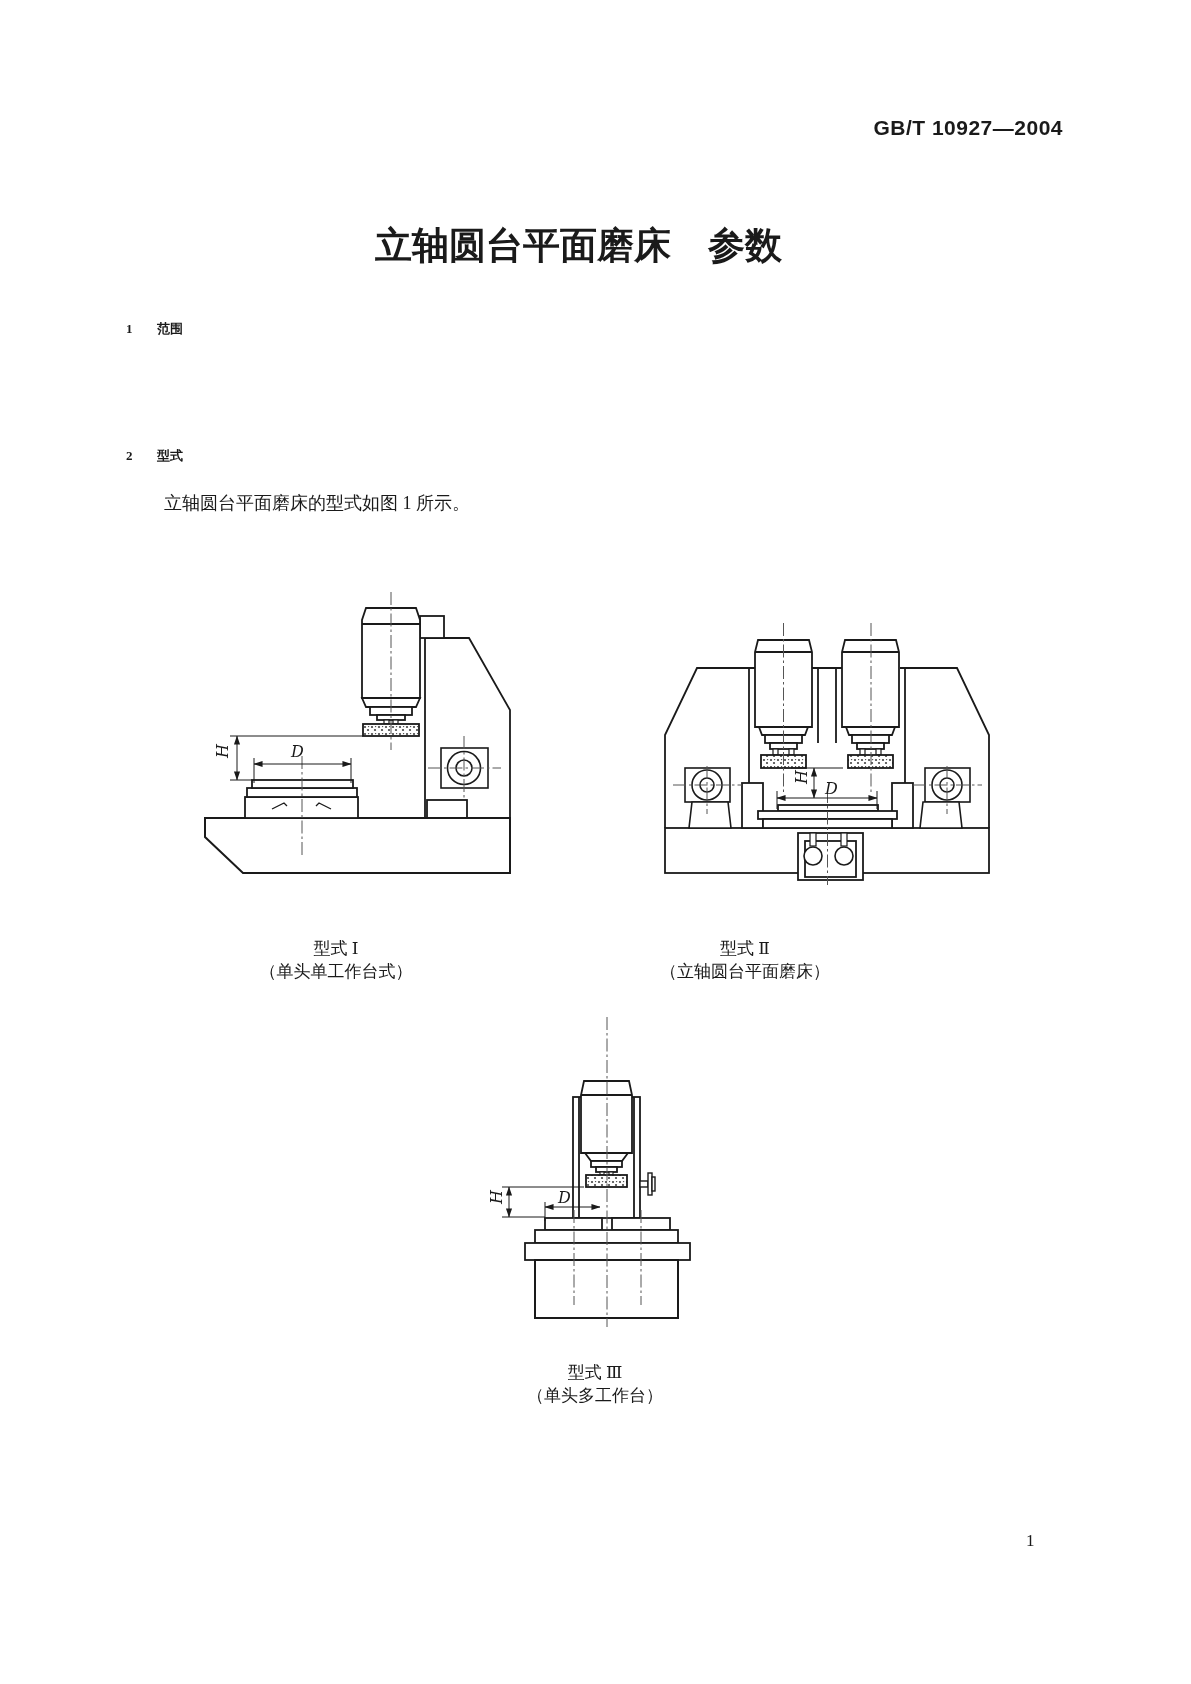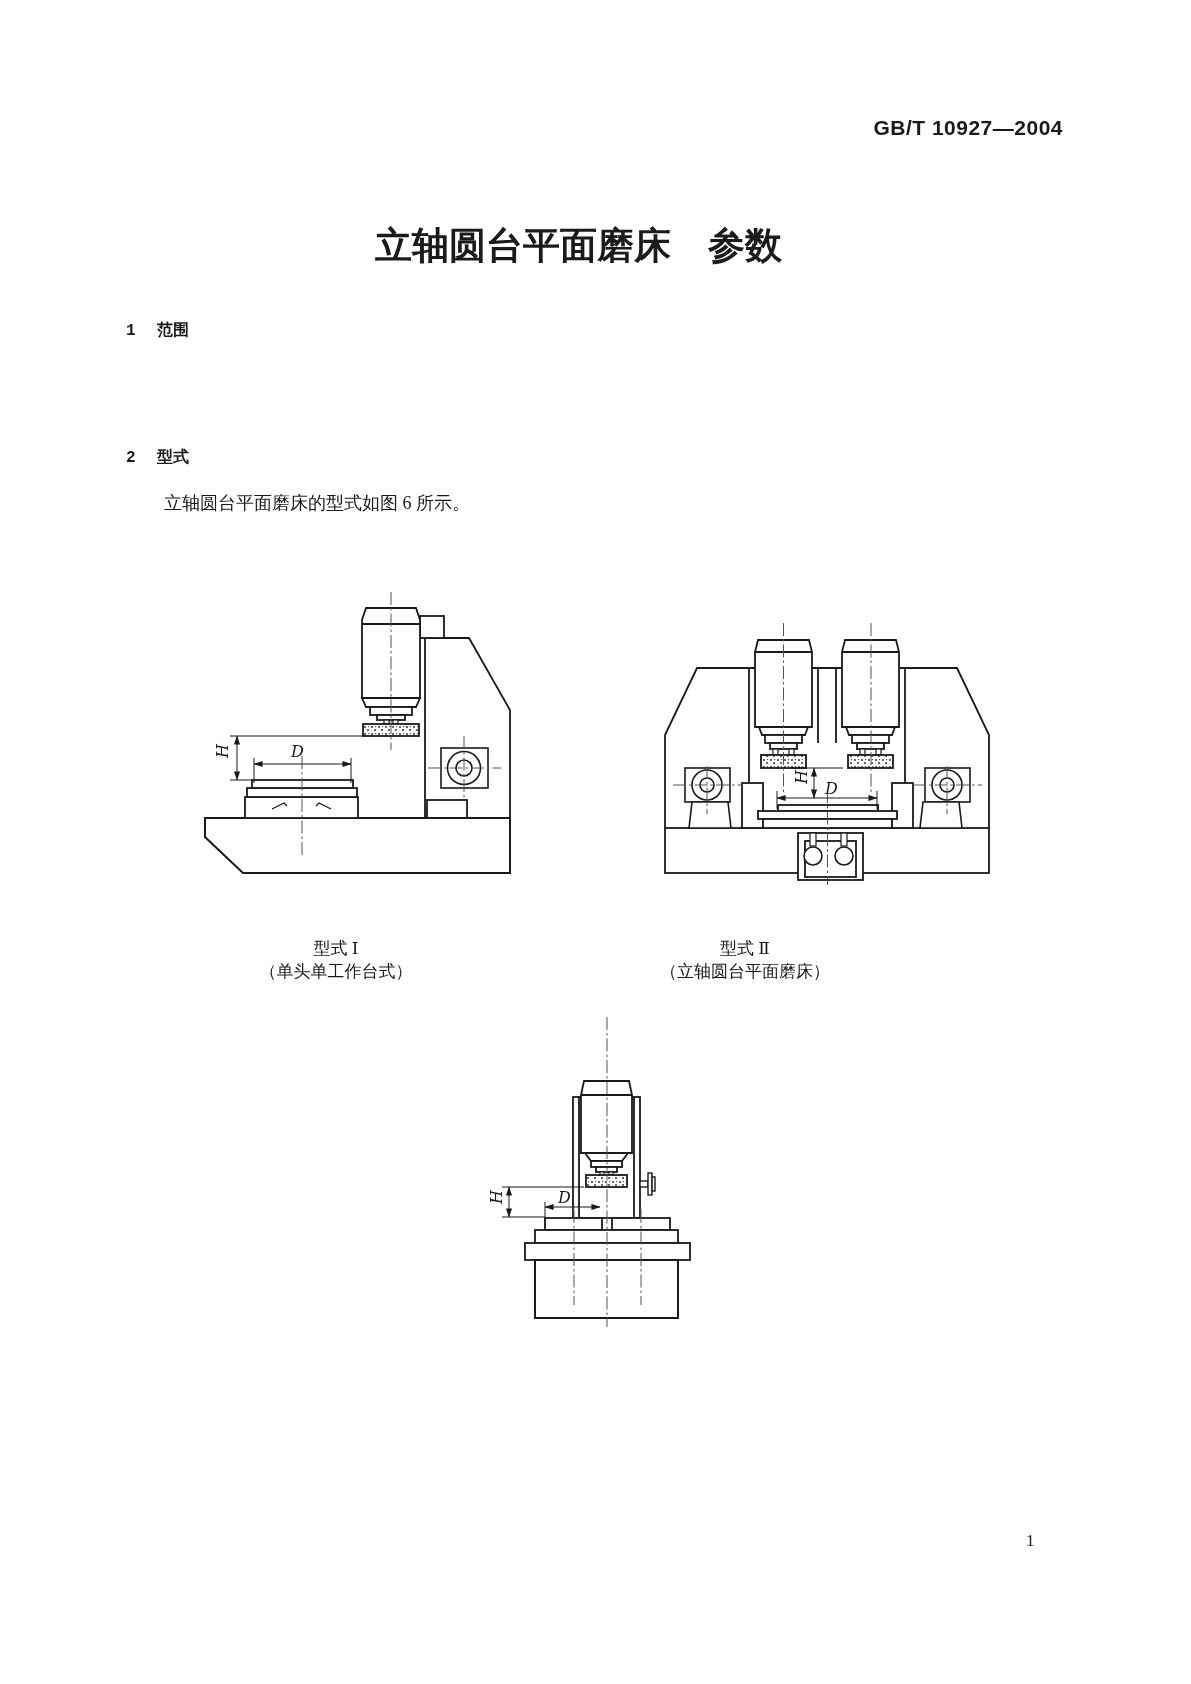--- a/index.html
+++ b/index.html
@@ -18,22 +18,22 @@
     top:116px;right:136px;
     font-family:"Liberation Sans","DejaVu Sans",sans-serif;
     font-weight:bold;font-size:21px;letter-spacing:0.5px;
   }
   .doc-title{
     top:221px;left:0;width:1157px;text-align:center;
     font-family:"Liberation Sans","DejaVu Sans",sans-serif;
     font-weight:bold;font-size:37px;margin:0;
   }
   .sec-head{
-    font-family:Liberation Mono, monospace;
-    font-weight:bold;font-size:16px;
+    font-family:Liberation Serif, serif;
+    font-weight:bold;font-size:13px;
   }
   .sec-head .sec-num{display:inline-block;min-width:31px;}
   .para{font-size:18px;line-height:24px;}
   .type-caption{width:280px;text-align:center;font-size:17px;}
   .type-caption .sub{margin-top:0;font-size:17px;}
   .fig-caption{
     top:1444px;left:0;width:1191px;text-align:center;
     font-family:"Liberation Sans","DejaVu Sans",sans-serif;
     font-weight:bold;font-size:21px;letter-spacing:1px;
   }
@@ -53,21 +53,21 @@
 
   <h1 class="abs doc-title">立轴圆台平面磨床　参数</h1>
 
   <div class="abs sec-head" style="left:126px;top:320px;">
     <span class="sec-num">1</span><span>范围</span>
   </div>
 
   <div class="abs sec-head" style="left:126px;top:447px;">
     <span class="sec-num">2</span><span>型式</span>
   </div>
-  <div class="abs para" style="left:164px;top:491px;">立轴圆台平面磨床的型式如图 6 所示。</div>
+  <div class="abs para" style="left:164px;top:491px;">立轴圆台平面磨床的型式如图 1 所示。</div>
 
   <svg class="abs" style="left:160px;top:550px;" width="400" height="330" viewBox="0 0 400 330">
     <defs>
       <pattern id="grit" width="7" height="7" patternUnits="userSpaceOnUse">
         <rect width="7" height="7" fill="#ffffff"></rect>
         <circle cx="2" cy="2" r="1.1" fill="#444"></circle>
         <circle cx="5" cy="5" r="1.1" fill="#444"></circle>
         <circle cx="5.6" cy="1.6" r="0.7" fill="#444"></circle>
       </pattern>
       <marker id="arr" viewBox="0 0 10 10" refX="9.5" refY="5" markerWidth="9" markerHeight="9" orient="auto-start-reverse">
@@ -255,17 +255,21 @@
   </svg>
 
   <div class="abs type-caption" style="left:196px;top:937px;">
     <div>型式 Ⅰ</div>
     <div class="sub">（单头单工作台式）</div>
   </div>
   <div class="abs type-caption" style="left:605px;top:937px;">
     <div>型式 Ⅱ</div>
     <div class="sub">（立轴圆台平面磨床）</div>
   </div>
+  <div class="abs type-caption" style="left:455px;top:1361px;">
+    <div>型式 Ⅲ</div>
+    <div class="sub">（单头多工作台）</div>
+  </div>
 
 
   <div class="abs page-num">1</div>
 
 </div>
 
 </body></html>

